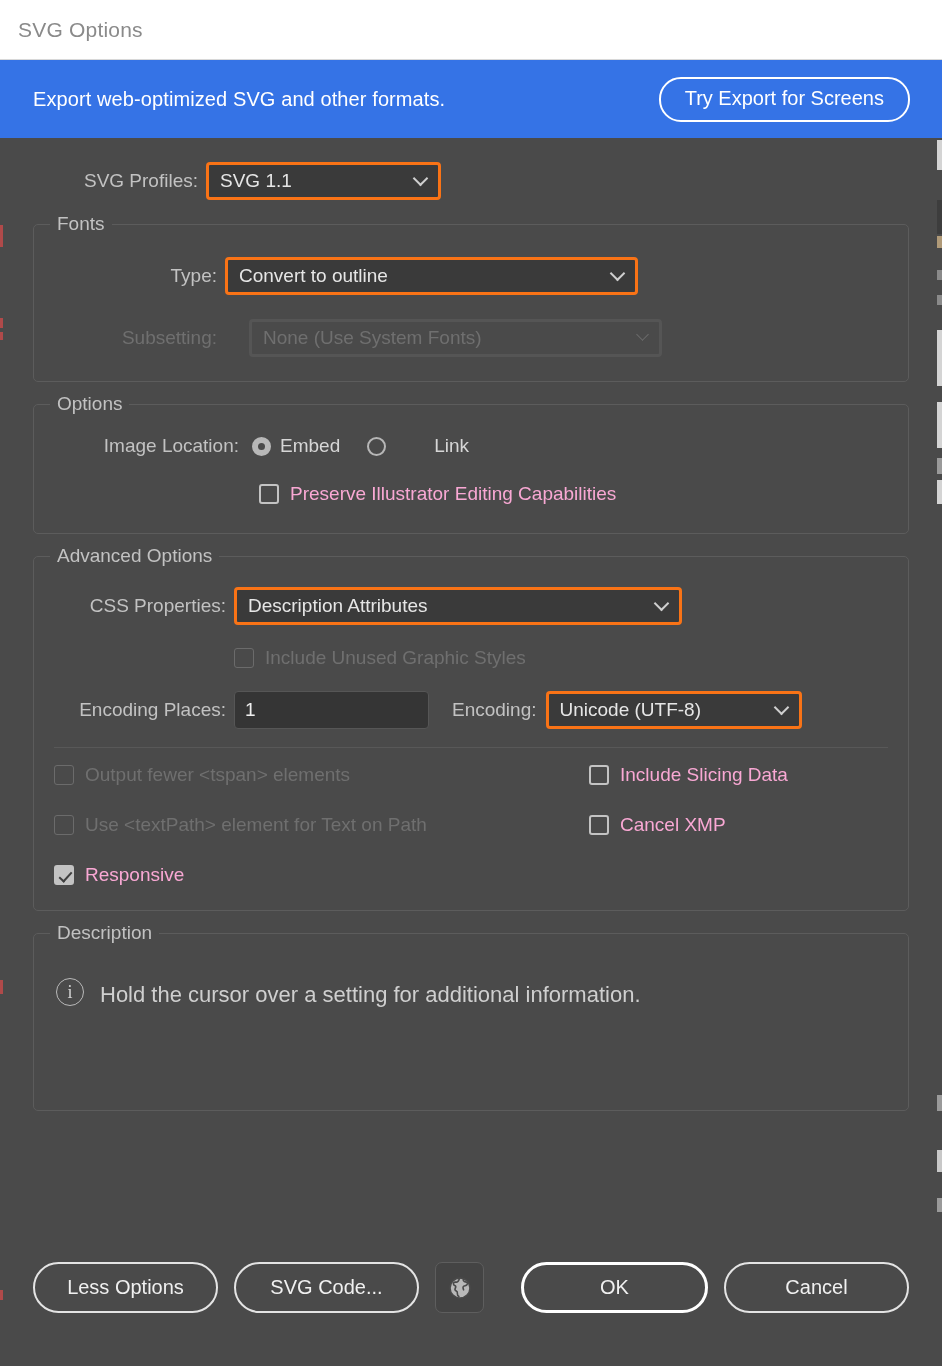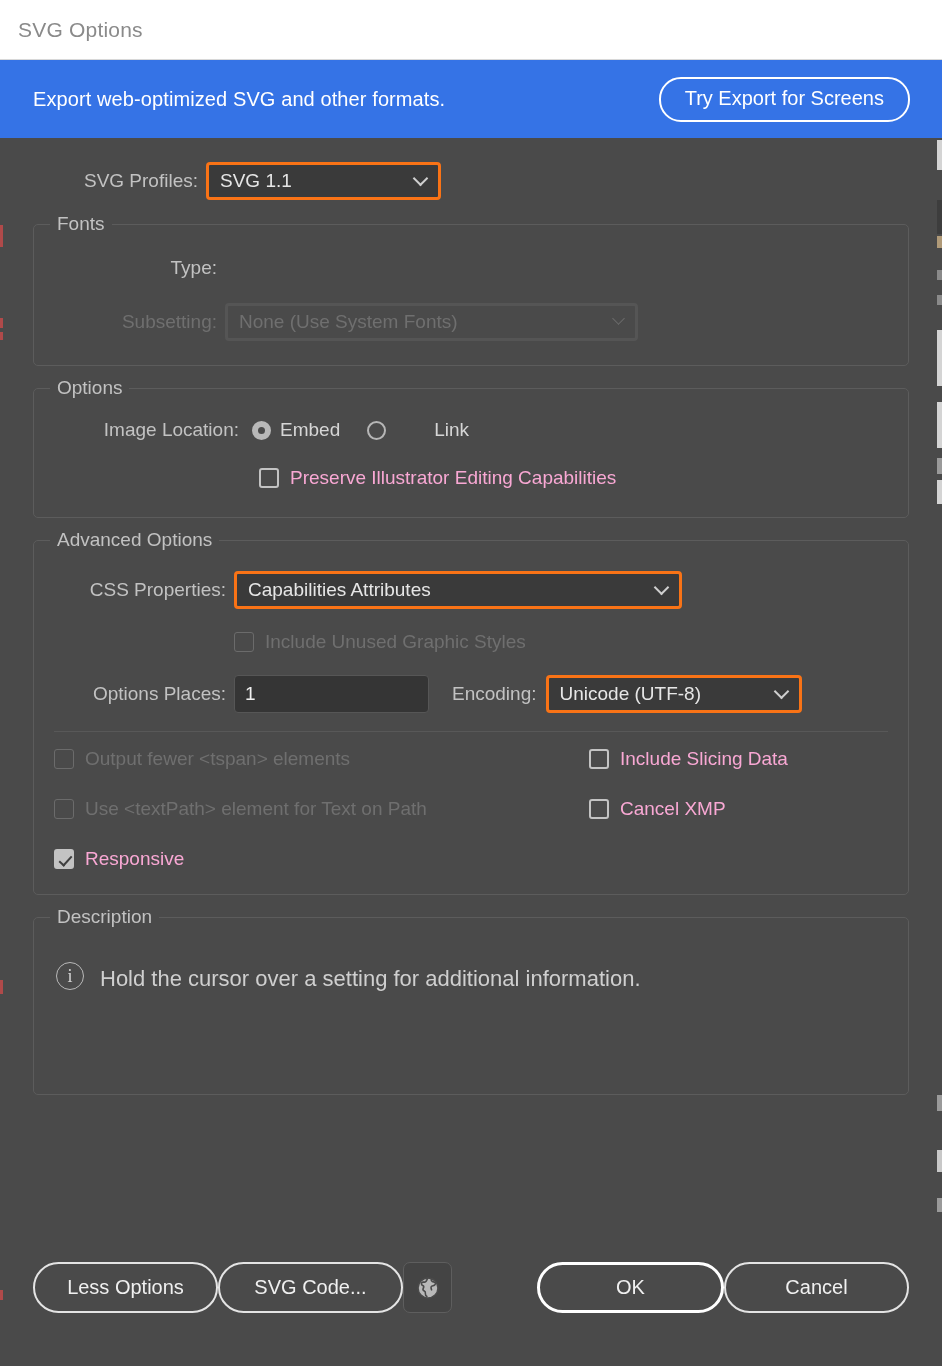--- a/index.html
+++ b/index.html
@@ -263,20 +263,21 @@
 
   
   .footer {
     position: absolute;
     left: 0; right: 0;
     bottom: 0;
     height: 122px;
     padding: 18px 33px 0 33px;
     display: flex;
     align-items: flex-start;
+    gap: 16px;
   }
   .btn {
     border: 2px solid #e4e4e4;
     border-radius: 26px;
     background: transparent;
     color: #f0f0f0;
     font-size: 20px;
     font-family: "Liberation Sans", sans-serif;
     height: 51px;
     padding: 0 26px;
@@ -346,23 +347,27 @@
         <span>SVG 1.1</span>
         <span class="chev"></span>
       </div>
     </div>
 
     <div class="group" style="margin-top:24px; padding:32px 20px 24px 20px;">
       <span class="group-legend">Fonts</span>
 
       <div class="row">
         <span class="lbl" style="width:163px;">Type:</span>
-      </div>
-
-      <div class="row" style="margin-top:24px;">
+        <div class="select" style="width:413px; margin-left:8px;">
+          <span>Convert to outline</span>
+          <span class="chev"></span>
+        </div>
+      </div>
+
+      <div class="row" style="margin-top:24px;gap:24px;">
         <span class="lbl dim" style="width:163px;">Subsetting:</span>
         <div class="select dim" style="width:413px; margin-left:8px;">
           <span>None (Use System Fonts)</span>
           <span class="chev"></span>
         </div>
       </div>
     </div>
 
     <div class="group" style="margin-top:22px; padding:30px 20px 28px 20px;">
       <span class="group-legend">Options</span>
@@ -386,34 +391,34 @@
         </div>
       </div>
     </div>
 
     <div class="group" style="margin-top:22px; padding:30px 20px 24px 20px;">
       <span class="group-legend">Advanced Options</span>
 
       <div class="row">
         <span class="lbl" style="width:172px;">CSS Properties:</span>
         <div class="select" style="width:448px; margin-left:8px;">
-          <span>Capabilities Attributes</span>
+          <span>Description Attributes</span>
           <span class="chev"></span>
         </div>
       </div>
 
       <div class="row" style="margin-top:22px; padding-left:180px;">
         <div class="cb-wrap dim">
           <span class="cb dim"></span>
           <span class="cb-label dim">Include Unused Graphic Styles</span>
         </div>
       </div>
 
       <div class="row" style="margin-top:22px;">
-        <span class="lbl" style="width:172px;">Options Places:</span>
+        <span class="lbl" style="width:172px;">Encoding Places:</span>
         <div class="textinput" style="width:195px; margin-left:8px;">
           <span>1</span>
         </div>
         <span class="lbl" style="margin-left:23px;">Encoding:</span>
         <div class="select" style="width:256px; margin-left:9px;">
           <span>Unicode (UTF-8)</span>
           <span class="chev"></span>
         </div>
       </div>
 

